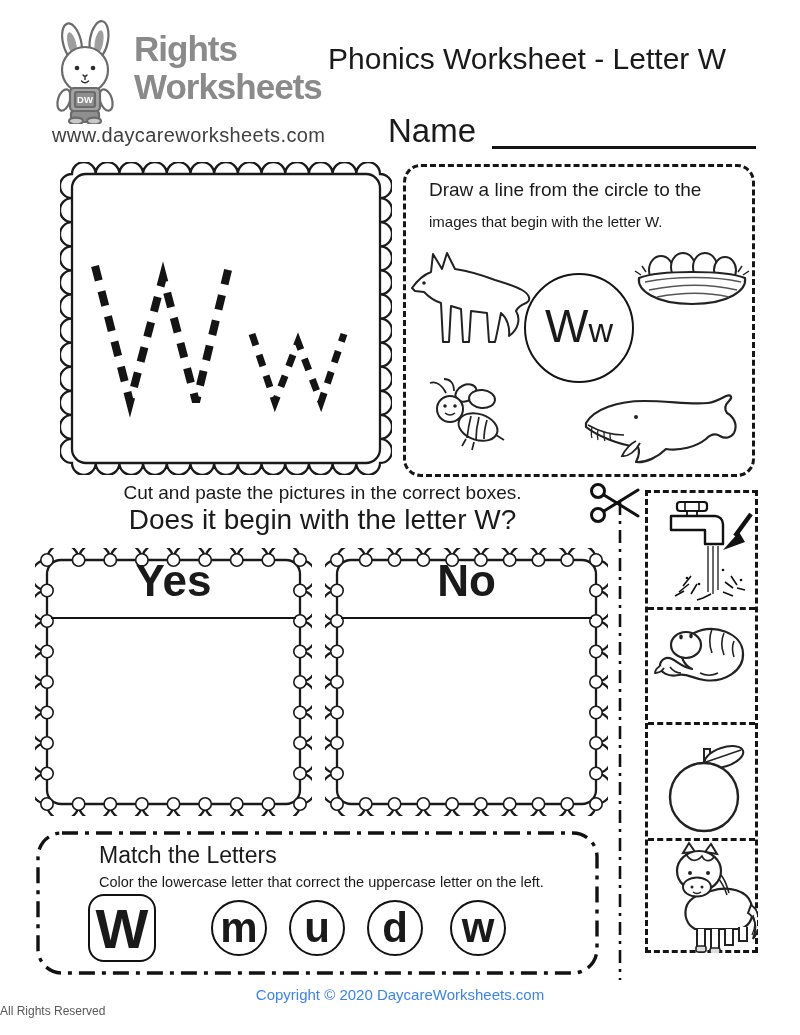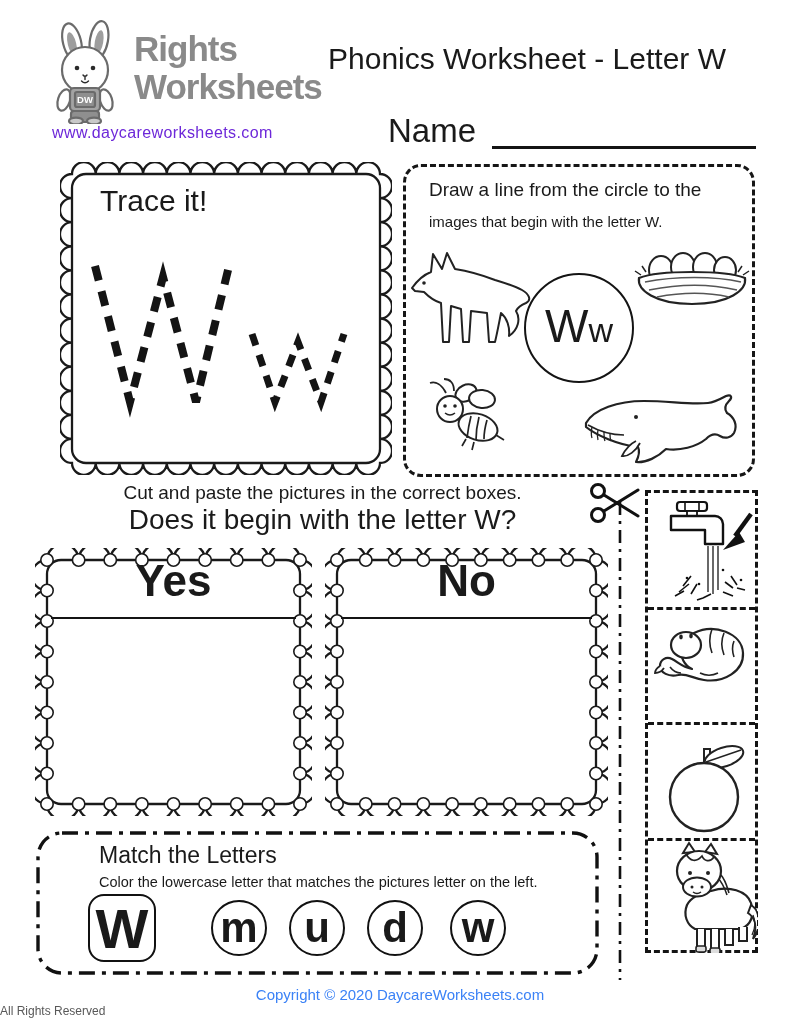--- a/index.html
+++ b/index.html
@@ -2,21 +2,21 @@
 <html><head>
 <meta charset="utf-8">
 <style>
   html,body{margin:0;padding:0;background:#e8e8e8;}
   .sheet{position:relative;width:800px;height:1035px;background:#fff;overflow:hidden;
          color:#1a1a1a;font-family:"Liberation Sans","DejaVu Sans",sans-serif;margin:0 auto;}
   .abs{position:absolute;}
   svg{display:block;}
   
   .brand{left:134px;top:30px;color:#8a8a8a;font-weight:bold;font-size:35px;line-height:38px;letter-spacing:-1px;}
-  .site-url{left:52px;top:124px;font-size:16px;color:#6d28d9;letter-spacing:.4px;}
+  .site-url{left:52px;top:124px;font-size:20px;color:#404040;letter-spacing:.4px;}
   .page-title{left:257px;top:42px;width:540px;text-align:center;font-size:30px;font-weight:normal;}
   .name-label{left:388px;top:112px;font-size:33px;}
   .name-line{left:492px;top:146px;width:264px;border-top:3px solid #141414;}
   
   .trace-box{left:60px;top:162px;width:332px;height:313px;}
   .trace-title{left:40px;top:22px;font-size:30px;}
   
   .draw-box{left:403px;top:164px;width:352px;height:313px;border:3px dashed #161616;border-radius:18px;box-sizing:border-box;}
   .draw-t1{left:23px;top:12px;font-size:19px;}
   .draw-t2{left:23px;top:46px;font-size:15px;}
@@ -80,21 +80,20 @@
 
   <div class="abs page-title">Phonics Worksheet - Letter W</div>
   <span class="abs name-label">Name</span>
   <div class="abs name-line"></div>
 
   <div class="abs trace-box">
     <svg id="trace-border" class="abs" style="left:0;top:0" width="332" height="313" viewBox="0 0 332 313">
         <path d="M 12 12 a 11.846153846153847 11.846153846153847 0 0 1 23.692307692307693 0 a 11.846153846153847 11.846153846153847 0 0 1 23.692307692307693 0 a 11.846153846153847 11.846153846153847 0 0 1 23.692307692307693 0 a 11.846153846153847 11.846153846153847 0 0 1 23.692307692307693 0 a 11.846153846153847 11.846153846153847 0 0 1 23.692307692307693 0 a 11.846153846153847 11.846153846153847 0 0 1 23.692307692307693 0 a 11.846153846153847 11.846153846153847 0 0 1 23.692307692307693 0 a 11.846153846153847 11.846153846153847 0 0 1 23.692307692307693 0 a 11.846153846153847 11.846153846153847 0 0 1 23.692307692307693 0 a 11.846153846153847 11.846153846153847 0 0 1 23.692307692307693 0 a 11.846153846153847 11.846153846153847 0 0 1 23.692307692307693 0 a 11.846153846153847 11.846153846153847 0 0 1 23.692307692307693 0 a 11.846153846153847 11.846153846153847 0 0 1 23.692307692307693 0 a 12.041666666666666 12.041666666666666 0 0 1 0 24.083333333333332 a 12.041666666666666 12.041666666666666 0 0 1 0 24.083333333333332 a 12.041666666666666 12.041666666666666 0 0 1 0 24.083333333333332 a 12.041666666666666 12.041666666666666 0 0 1 0 24.083333333333332 a 12.041666666666666 12.041666666666666 0 0 1 0 24.083333333333332 a 12.041666666666666 12.041666666666666 0 0 1 0 24.083333333333332 a 12.041666666666666 12.041666666666666 0 0 1 0 24.083333333333332 a 12.041666666666666 12.041666666666666 0 0 1 0 24.083333333333332 a 12.041666666666666 12.041666666666666 0 0 1 0 24.083333333333332 a 12.041666666666666 12.041666666666666 0 0 1 0 24.083333333333332 a 12.041666666666666 12.041666666666666 0 0 1 0 24.083333333333332 a 12.041666666666666 12.041666666666666 0 0 1 0 24.083333333333332 a 11.846153846153847 11.846153846153847 0 0 1 -23.692307692307693 0 a 11.846153846153847 11.846153846153847 0 0 1 -23.692307692307693 0 a 11.846153846153847 11.846153846153847 0 0 1 -23.692307692307693 0 a 11.846153846153847 11.846153846153847 0 0 1 -23.692307692307693 0 a 11.846153846153847 11.846153846153847 0 0 1 -23.692307692307693 0 a 11.846153846153847 11.846153846153847 0 0 1 -23.692307692307693 0 a 11.846153846153847 11.846153846153847 0 0 1 -23.692307692307693 0 a 11.846153846153847 11.846153846153847 0 0 1 -23.692307692307693 0 a 11.846153846153847 11.846153846153847 0 0 1 -23.692307692307693 0 a 11.846153846153847 11.846153846153847 0 0 1 -23.692307692307693 0 a 11.846153846153847 11.846153846153847 0 0 1 -23.692307692307693 0 a 11.846153846153847 11.846153846153847 0 0 1 -23.692307692307693 0 a 11.846153846153847 11.846153846153847 0 0 1 -23.692307692307693 0 a 12.041666666666666 12.041666666666666 0 0 1 0 -24.083333333333332 a 12.041666666666666 12.041666666666666 0 0 1 0 -24.083333333333332 a 12.041666666666666 12.041666666666666 0 0 1 0 -24.083333333333332 a 12.041666666666666 12.041666666666666 0 0 1 0 -24.083333333333332 a 12.041666666666666 12.041666666666666 0 0 1 0 -24.083333333333332 a 12.041666666666666 12.041666666666666 0 0 1 0 -24.083333333333332 a 12.041666666666666 12.041666666666666 0 0 1 0 -24.083333333333332 a 12.041666666666666 12.041666666666666 0 0 1 0 -24.083333333333332 a 12.041666666666666 12.041666666666666 0 0 1 0 -24.083333333333332 a 12.041666666666666 12.041666666666666 0 0 1 0 -24.083333333333332 a 12.041666666666666 12.041666666666666 0 0 1 0 -24.083333333333332 a 12.041666666666666 12.041666666666666 0 0 1 0 -24.083333333333332 Z" fill="#fff" stroke="#1a1a1a" stroke-width="2.3"></path>
         <rect x="12" y="12" width="308" height="289" rx="14" fill="#fff" stroke="#1a1a1a" stroke-width="2.3"></rect>
       </svg>
-    <div class="abs trace-title">Trace it!</div>
     <svg class="abs" style="left:0;top:0" width="332" height="313" viewBox="0 0 332 313">
       <polyline points="35,104 70,240 103,115 136,240 169,104" fill="none" stroke="#141414" stroke-width="8" stroke-dasharray="15 11"></polyline>
       <polyline points="192,172 215,240 238,180 261,240 284,172" fill="none" stroke="#141414" stroke-width="7" stroke-dasharray="12 10"></polyline>
     </svg>
   </div>
 
   <div class="abs draw-box">
     <div class="abs draw-t1">Draw a line from the circle to the</div>
     <div class="abs draw-t2">images that begin with the letter W.</div>
 
@@ -297,21 +296,21 @@
         <circle cx="49" cy="46" r="1.5" fill="#222"></circle>
       <path d="M40,51 q4,3 8,0" fill="none" stroke="#222" stroke-width="1.4"></path>
     </svg>
   </div>
 
   <div class="abs match-box">
     <svg class="abs" style="left:0;top:0" width="565" height="146" viewBox="0 0 565 146">
       <rect x="3" y="3" width="559" height="140" rx="24" fill="none" stroke="#111" stroke-width="3.4" stroke-dasharray="16 7 4 7"></rect>
     </svg>
     <div class="abs match-title">Match the Letters</div>
-    <div class="abs match-instr">Color the lowercase letter that matches the pictures letter on the left.</div>
+    <div class="abs match-instr">Color the lowercase letter that correct the uppercase letter on the left.</div>
     <div class="abs w-tile">W</div>
     <div class="abs m-circle" style="left:176px;top:70px">m</div>
     <div class="abs m-circle" style="left:254px;top:70px">u</div>
     <div class="abs m-circle" style="left:332px;top:70px">d</div>
     <div class="abs m-circle" style="left:415px;top:70px">w</div>
   </div>
 
   <div class="abs f1">Copyright © 2020 DaycareWorksheets.com</div>
   <div class="abs f2">All Rights Reserved</div>
 </div>

